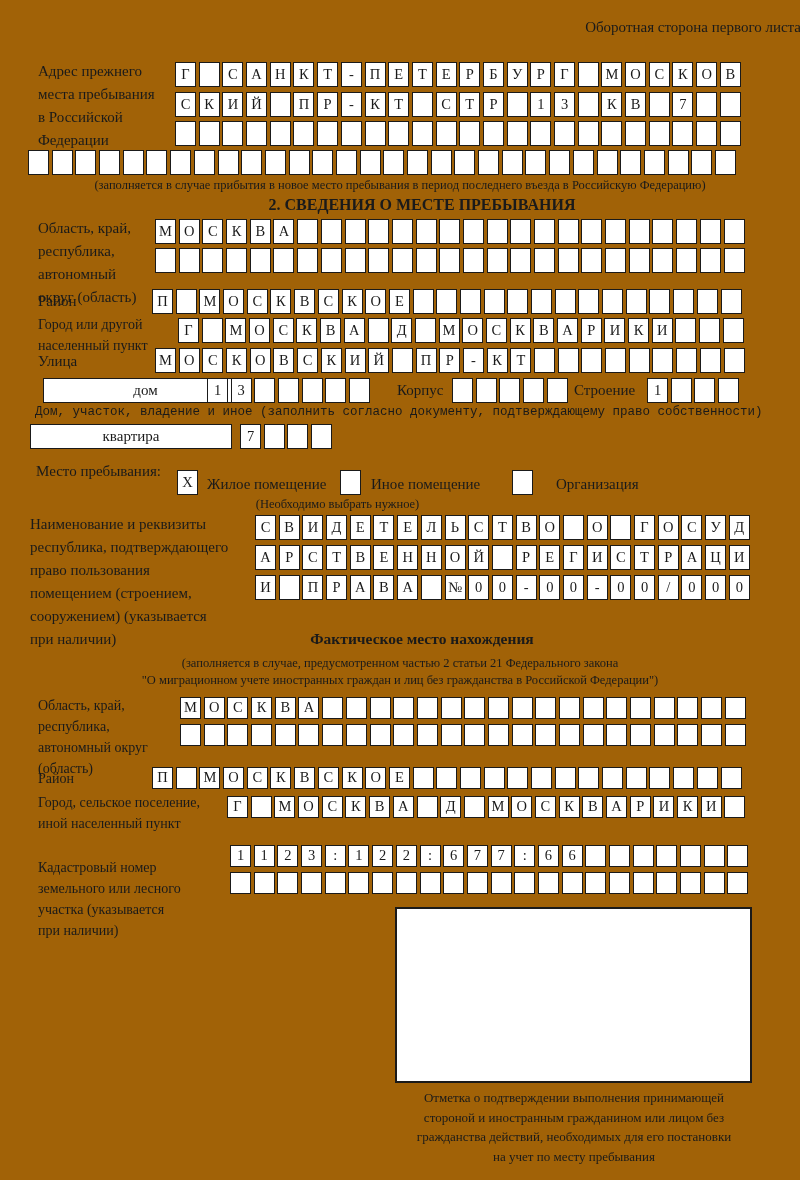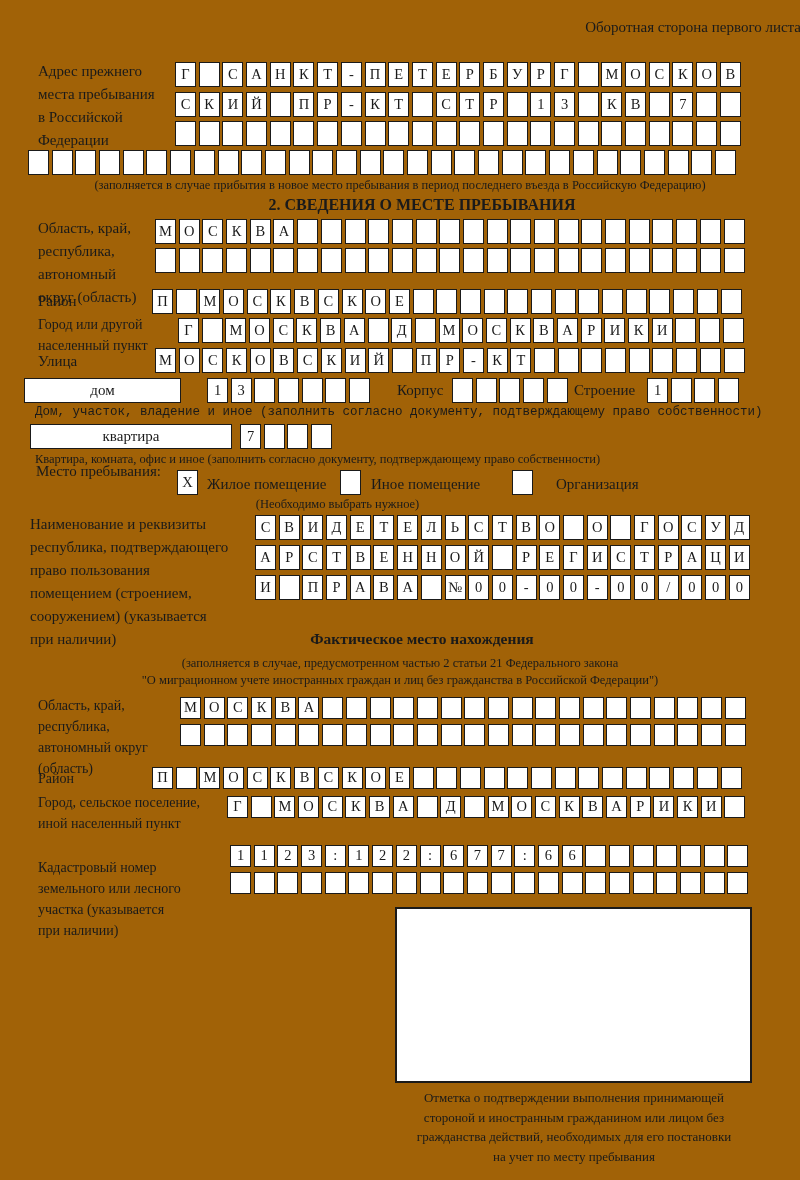--- a/index.html
+++ b/index.html
@@ -293,21 +293,21 @@
       <div class="cell"></div>
       <div class="cell"></div>
       <div class="cell"></div>
       <div class="cell"></div>
       <div class="cell"></div>
       <div class="cell"></div>
       <div class="cell"></div>
       <div class="cell"></div>
     </div>
 
-  <div class="abs bigbox" style="left:24px;top:378px;width:157px;">дом</div>
+  <div class="abs bigbox" style="left:43px;top:378px;width:205px;">дом</div>
   <div class="abs cellrow" style="left:207px;top:378px;">
       <div class="cell">1</div>
       <div class="cell">3</div>
       <div class="cell"></div>
       <div class="cell"></div>
       <div class="cell"></div>
       <div class="cell"></div>
       <div class="cell"></div>
     </div>
   <div class="abs lbl" style="left:397px;top:379px;">Корпус</div>
@@ -329,21 +329,20 @@
   <div class="abs cap" style="left:35px;top:405px;font-family:Liberation Mono, monospace;">Дом, участок, владение и иное (заполнить согласно документу, подтверждающему право собственности)</div>
 
   <div class="abs bigbox" style="left:30px;top:424px;width:202px;">квартира</div>
   <div class="abs cellrow" style="left:240px;top:424px;">
       <div class="cell">7</div>
       <div class="cell"></div>
       <div class="cell"></div>
       <div class="cell"></div>
     </div>
 
-  <div class="abs cap" style="left:35px;top:452px;">Квартира, комната, офис и иное (заполнить согласно документу, подтверждающему право собственности)</div>
 
   <div class="abs lbl" style="left:36px;top:460px;">Место пребывания:</div>
   <div class="abs cell" style="left:177px;top:470px;">X</div>
   <div class="abs lbl" style="left:207px;top:473px;">Жилое помещение</div>
   <div class="abs cell" style="left:340px;top:470px;"></div>
   <div class="abs lbl" style="left:371px;top:473px;">Иное помещение</div>
   <div class="abs cell" style="left:512px;top:470px;"></div>
   <div class="abs lbl" style="left:556px;top:473px;">Организация</div>
   <div class="abs cap center" style="left:200px;top:497px;width:275px;">(Необходимо выбрать нужное)</div>
 

